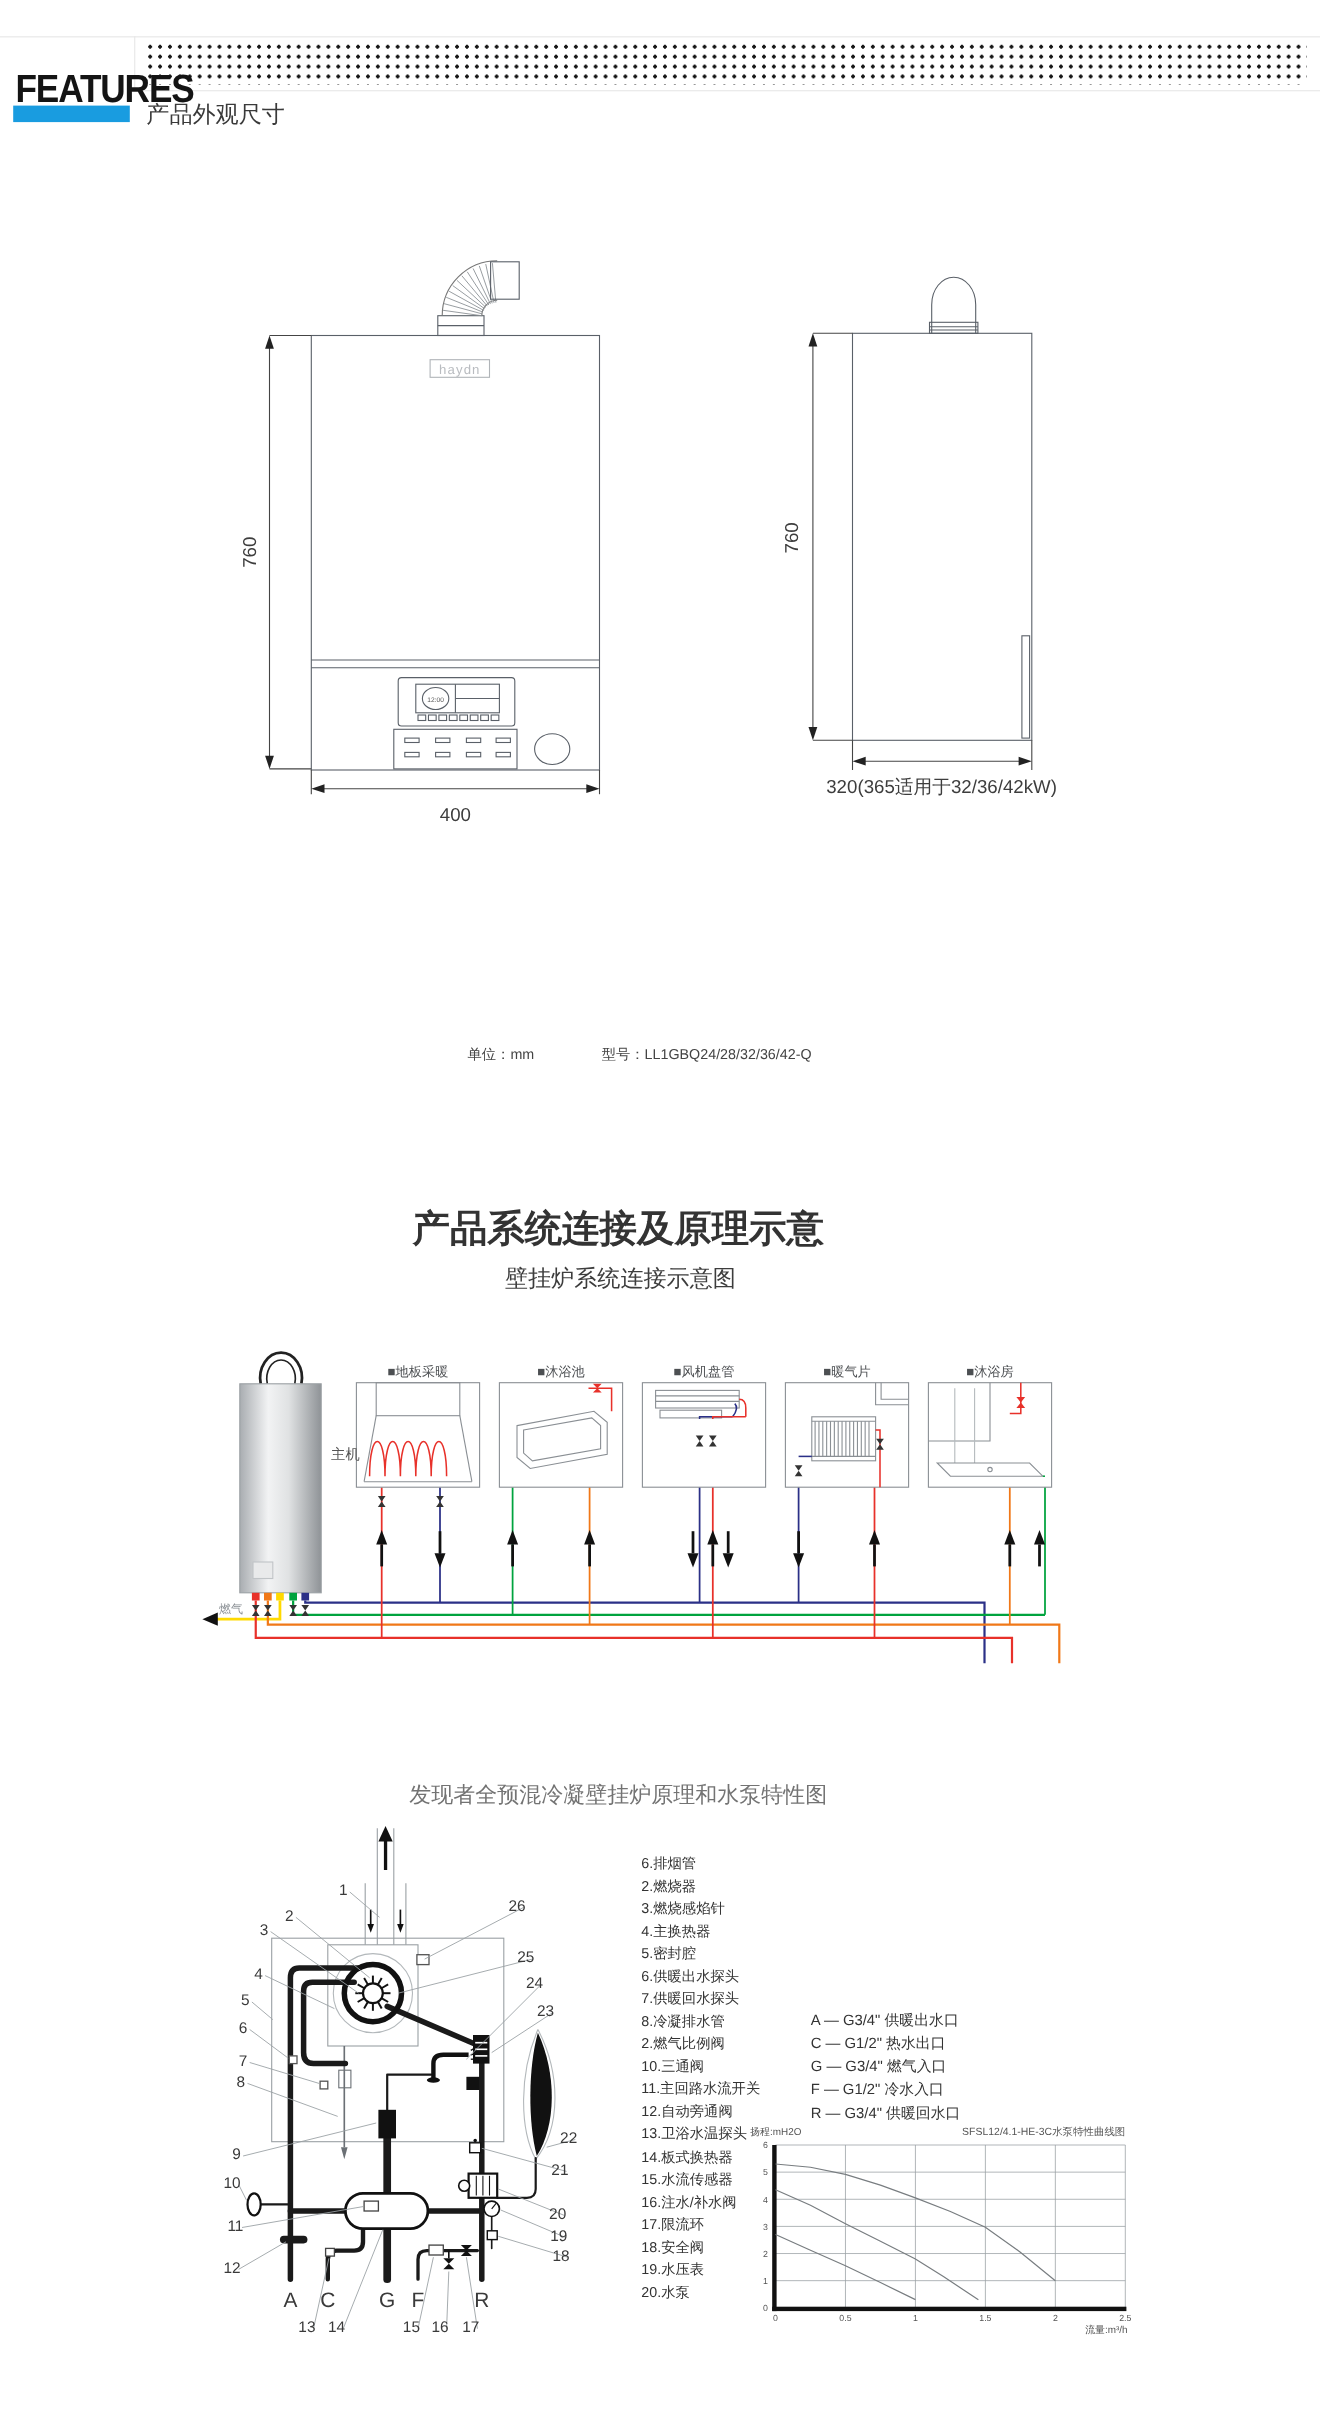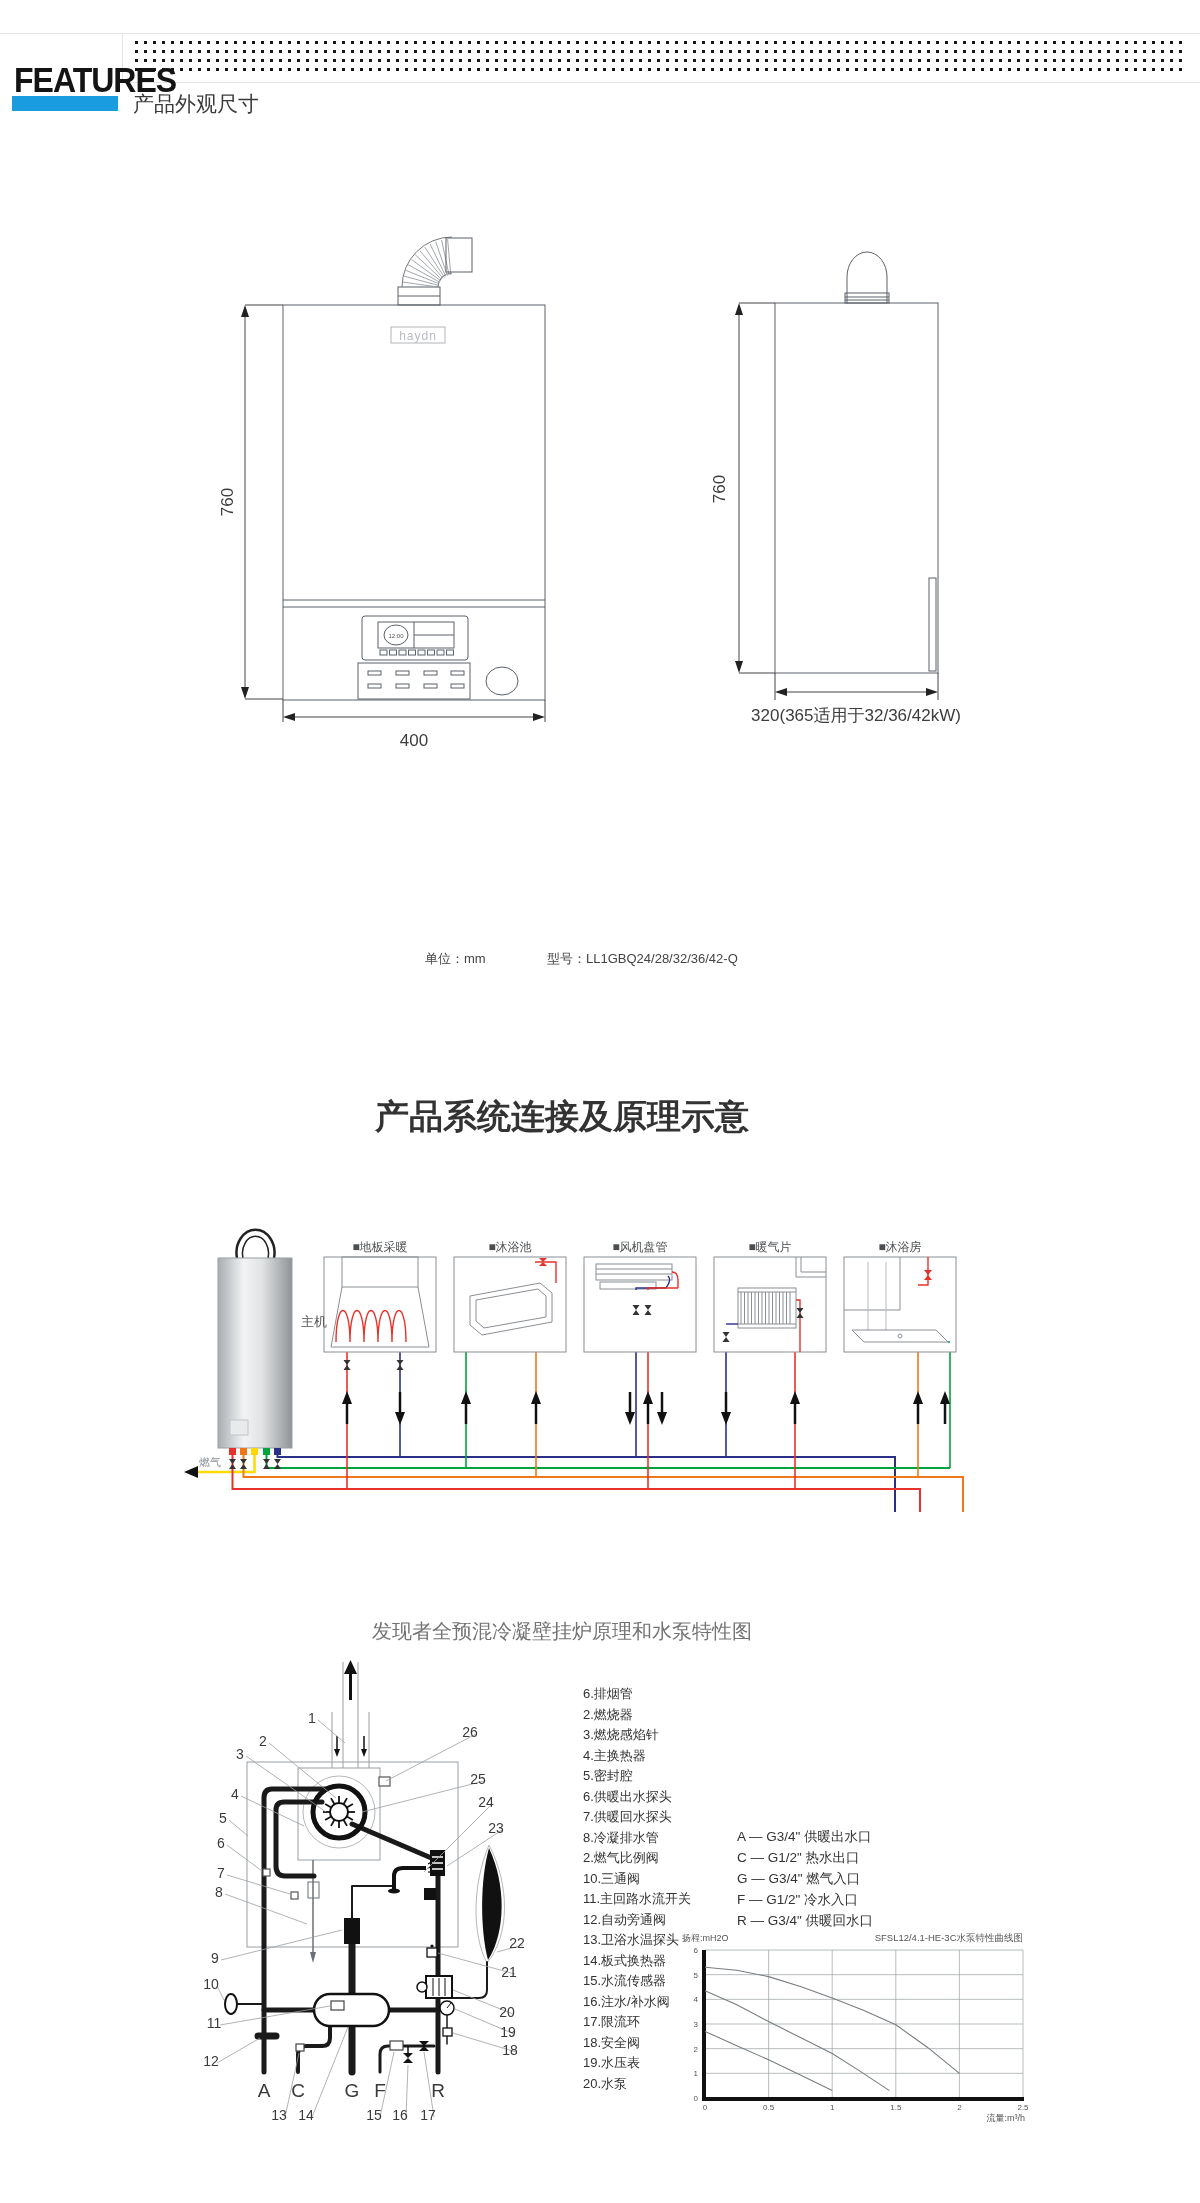--- a/index.html
+++ b/index.html
@@ -142,20 +142,21 @@
     <text x="233" y="502" text-anchor="middle" font-size="17" fill="#3d3d3d" transform="rotate(-90 233 502)">760</text>
     <text x="414" y="746" text-anchor="middle" font-size="17" fill="#3d3d3d">400</text>
     <text x="725" y="489" text-anchor="middle" font-size="17" fill="#3d3d3d" transform="rotate(-90 725 489)">760</text>
     <text x="856" y="721" text-anchor="middle" font-size="17" fill="#3d3d3d">320(365适用于32/36/42kW)</text>
   </svg>
 
   <div class="unit-line" style="left:425px;">单位：mm</div>
   <div class="unit-line" style="left:547px;">型号：LL1GBQ24/28/32/36/42-Q</div>
 
   <div class="sys-title">产品系统连接及原理示意</div>
+  <div class="sys-subtitle">壁挂炉系统连接示意图</div>
 
   <svg id="sysdiag" style="top:1200px;" width="1200" height="330" viewBox="0 1200 1200 330">
     <defs>
       <linearGradient id="boilerGrad" x1="0" y1="0" x2="1" y2="0">
         <stop offset="0" stop-color="#a9adb1"></stop>
           <stop offset="0.35" stop-color="#f2f3f4"></stop>
         <stop offset="0.6" stop-color="#e0e2e3"></stop>
           <stop offset="1" stop-color="#8f9397"></stop>
       </linearGradient>
     </defs>

